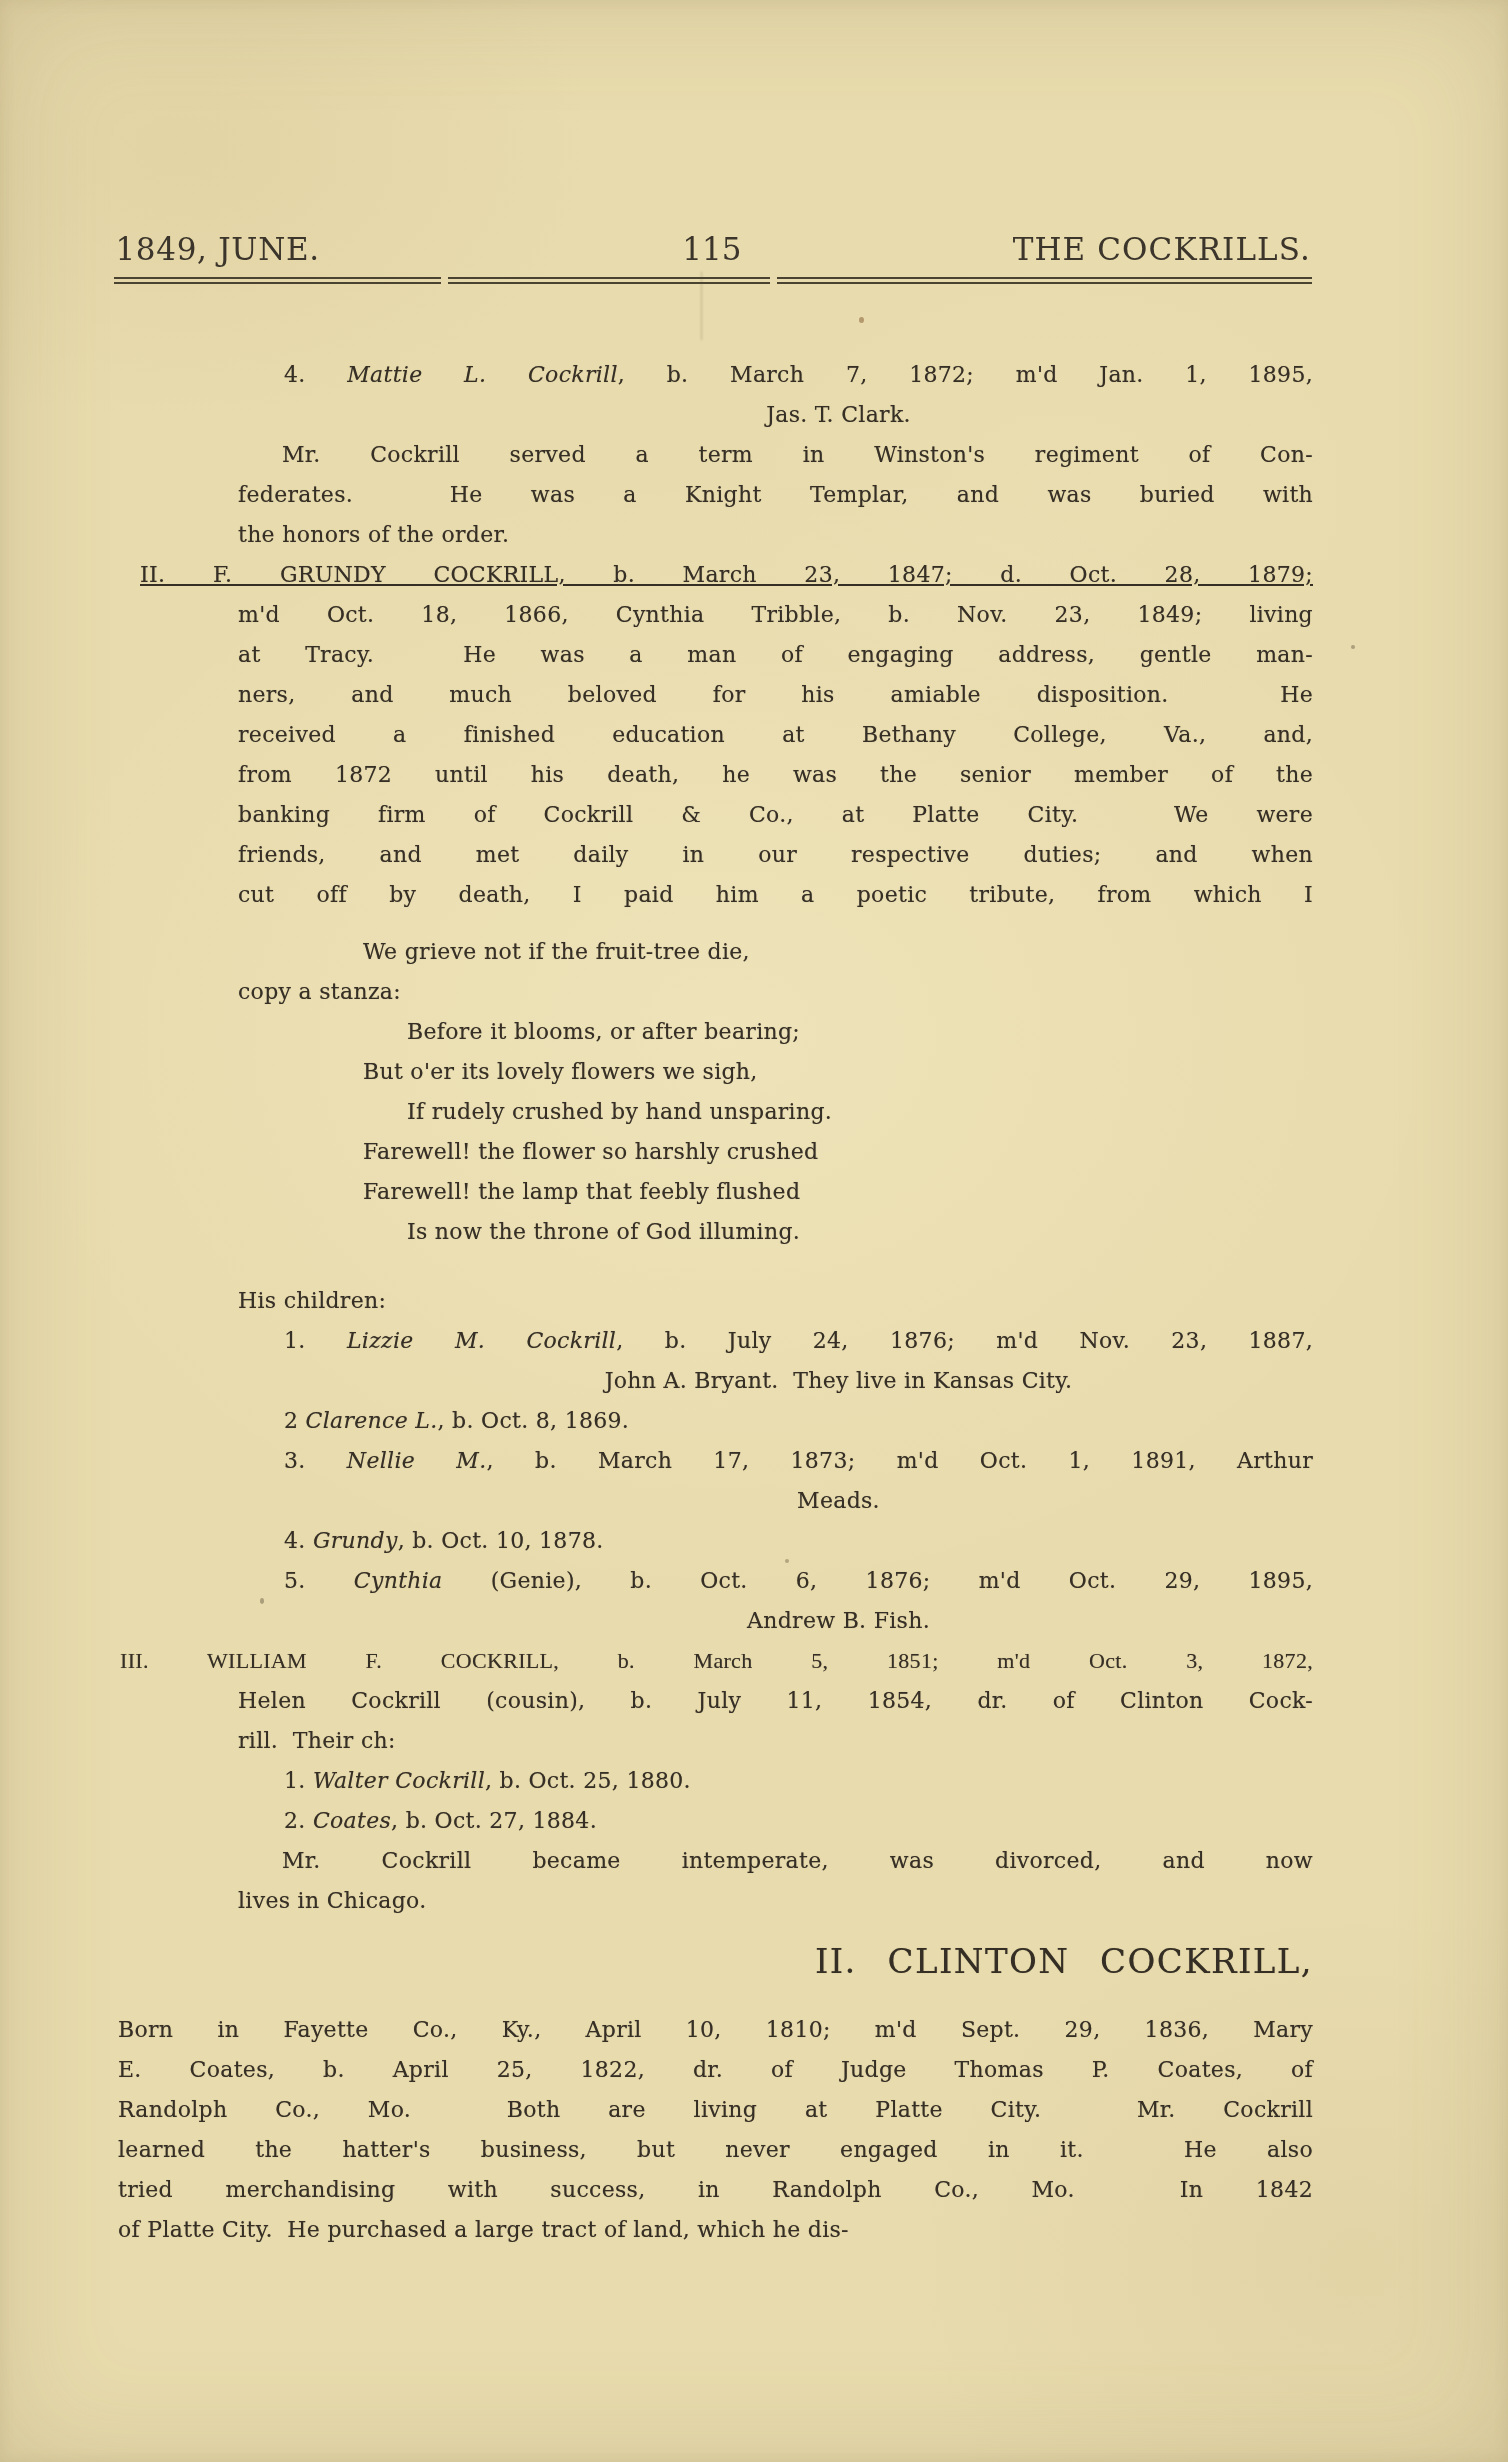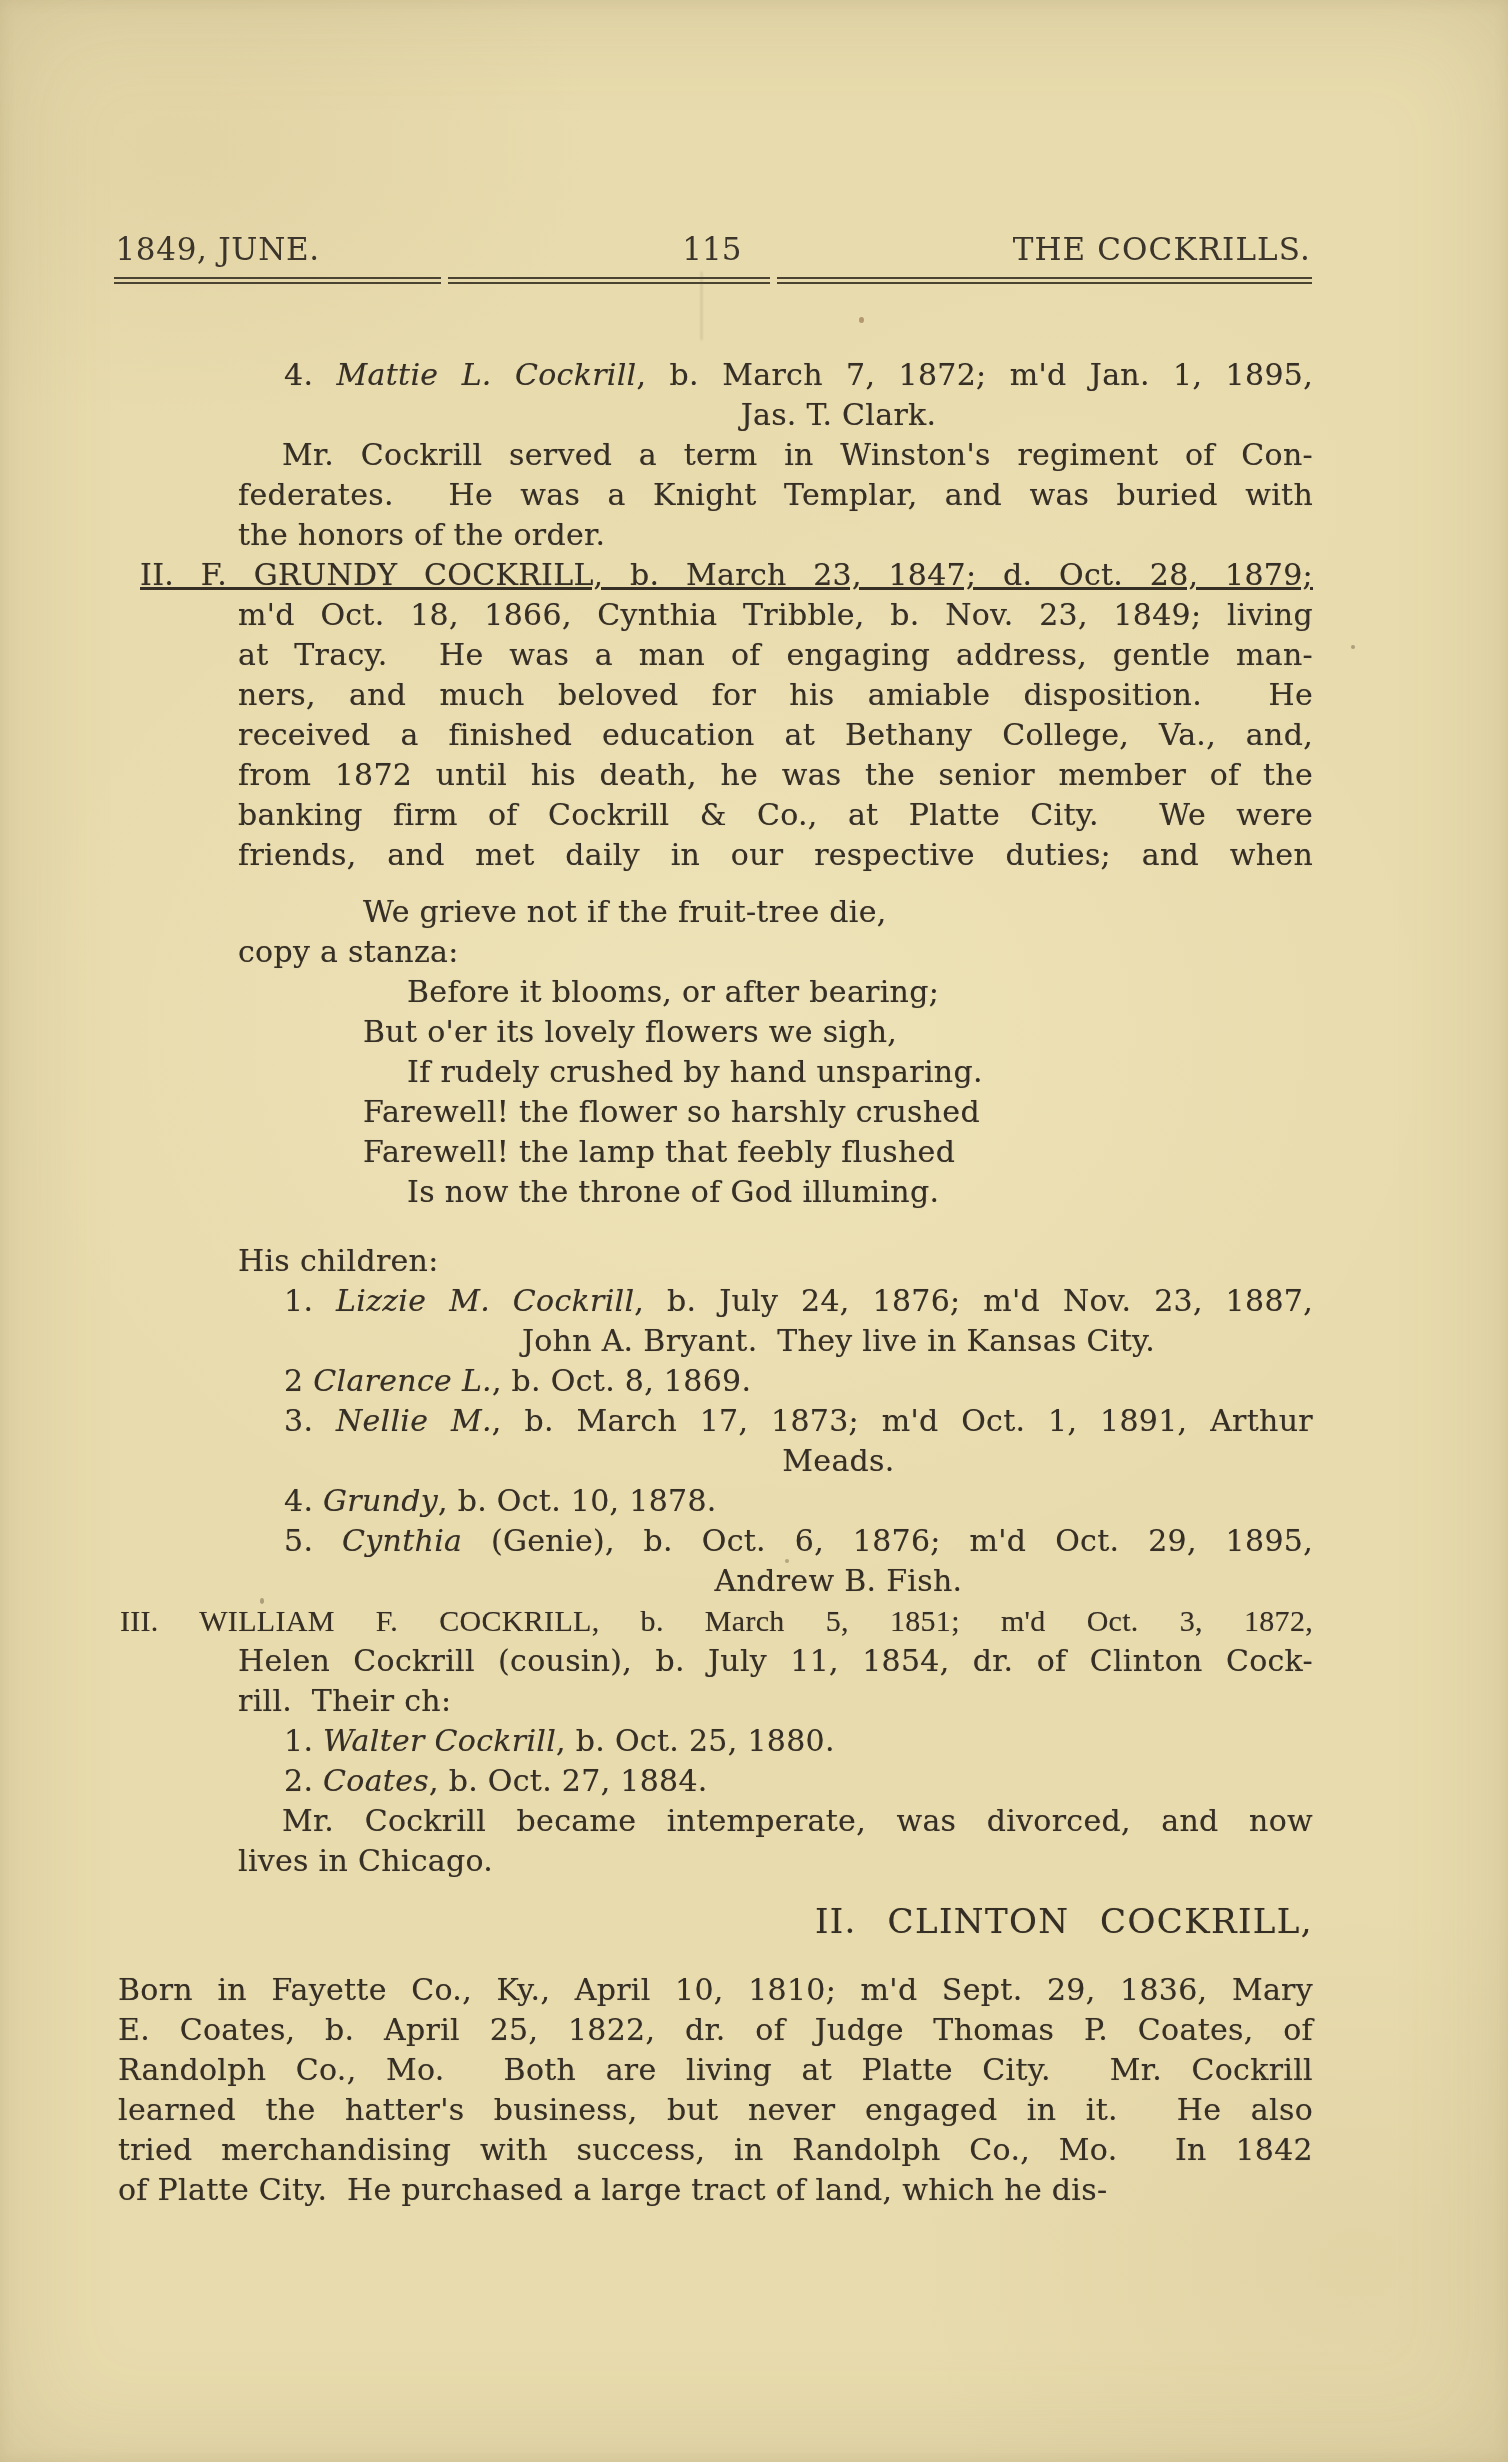--- a/index.html
+++ b/index.html
@@ -23,21 +23,21 @@
   .rule{position:absolute;left:114px;top:277px;width:1198px;height:7.1px;display:flex;}
   .rule .seg{height:7.1px;
     background:linear-gradient(to bottom,#4a4332 0 2.1px, rgba(74,67,50,0) 2.1px 5px, #4a4332 5px 7.1px);}
   .rule .s1{width:327px;margin-right:7.1px;}
   .rule .s2{width:322px;margin-right:7.1px;}
   .rule .s3{width:535px;}
   .crease{position:absolute;left:701px;top:272px;width:1.4px;height:68px;
     background:rgba(96,84,58,0.30);filter:blur(0.9px);}
   .speck{position:absolute;border-radius:50%;filter:blur(0.4px);}
   #text-block{position:absolute;left:118px;top:355px;width:1195px;}
-  .line{font-size:30px;line-height:40px;color:#362f25;letter-spacing:0.3px;
+  .line{font-size:22px;line-height:40px;color:#362f25;letter-spacing:0.3px;
         text-shadow:0 0 0.7px rgba(54,47,37,0.45);white-space:normal;}
   .line em{font-style:italic;}
   .b{margin-left:120px;}
   .pfirst{margin-left:120px;text-indent:44px;}
   .h2{margin-left:120px;text-indent:-98px;text-decoration:underline;}
   .h3{margin-left:120px;text-indent:-118px;font-family:Liberation Serif, serif;}
   .n4{margin-left:166px;}
   .cont{margin-left:246px;text-align:center;}
   .pa{margin-left:245px;}
   .pb{margin-left:289px;}
@@ -79,20 +79,21 @@
       <div class="line b j"><span>federates.&nbsp; He was a Knight Templar, and was buried with</span></div>
       <div class="line b"><span>the honors of the order.</span></div>
       <div class="line h2 j"><span>II. F. GRUNDY COCKRILL, b. March 23, 1847; d. Oct. 28, 1879;</span></div>
       <div class="line b j"><span>m'd Oct. 18, 1866, Cynthia Tribble, b. Nov. 23, 1849; living</span></div>
       <div class="line b j"><span>at Tracy.&nbsp; He was a man of engaging address, gentle man-</span></div>
       <div class="line b j"><span>ners, and much beloved for his amiable disposition.&nbsp; He</span></div>
       <div class="line b j"><span>received a finished education at Bethany College, Va., and,</span></div>
       <div class="line b j"><span>from 1872 until his death, he was the senior member of the</span></div>
       <div class="line b j"><span>banking firm of Cockrill &amp; Co., at Platte City.&nbsp; We were</span></div>
       <div class="line b j"><span>friends, and met daily in our respective duties; and when</span></div>
+      <div class="line b j"><span>cut off by death, I paid him a poetic tribute, from which I</span></div>
       <div class="line pa g24"><span>We grieve not if the fruit-tree die,</span></div>
       <div class="line b"><span>copy a stanza:</span></div>
       <div class="line pb"><span>Before it blooms, or after bearing;</span></div>
       <div class="line pa"><span>But o'er its lovely flowers we sigh,</span></div>
       <div class="line pb"><span>If rudely crushed by hand unsparing.</span></div>
       <div class="line pa"><span>Farewell! the flower so harshly crushed</span></div>
       <div class="line pa"><span>Farewell! the lamp that feebly flushed</span></div>
       <div class="line pb"><span>Is now the throne of God illuming.</span></div>
       <div class="line b g40"><span>His children:</span></div>
       <div class="line n4 j"><span>1. </span><em>Lizzie M. Cockrill</em><span>, b. July 24, 1876; m'd Nov. 23, 1887,</span></div>

